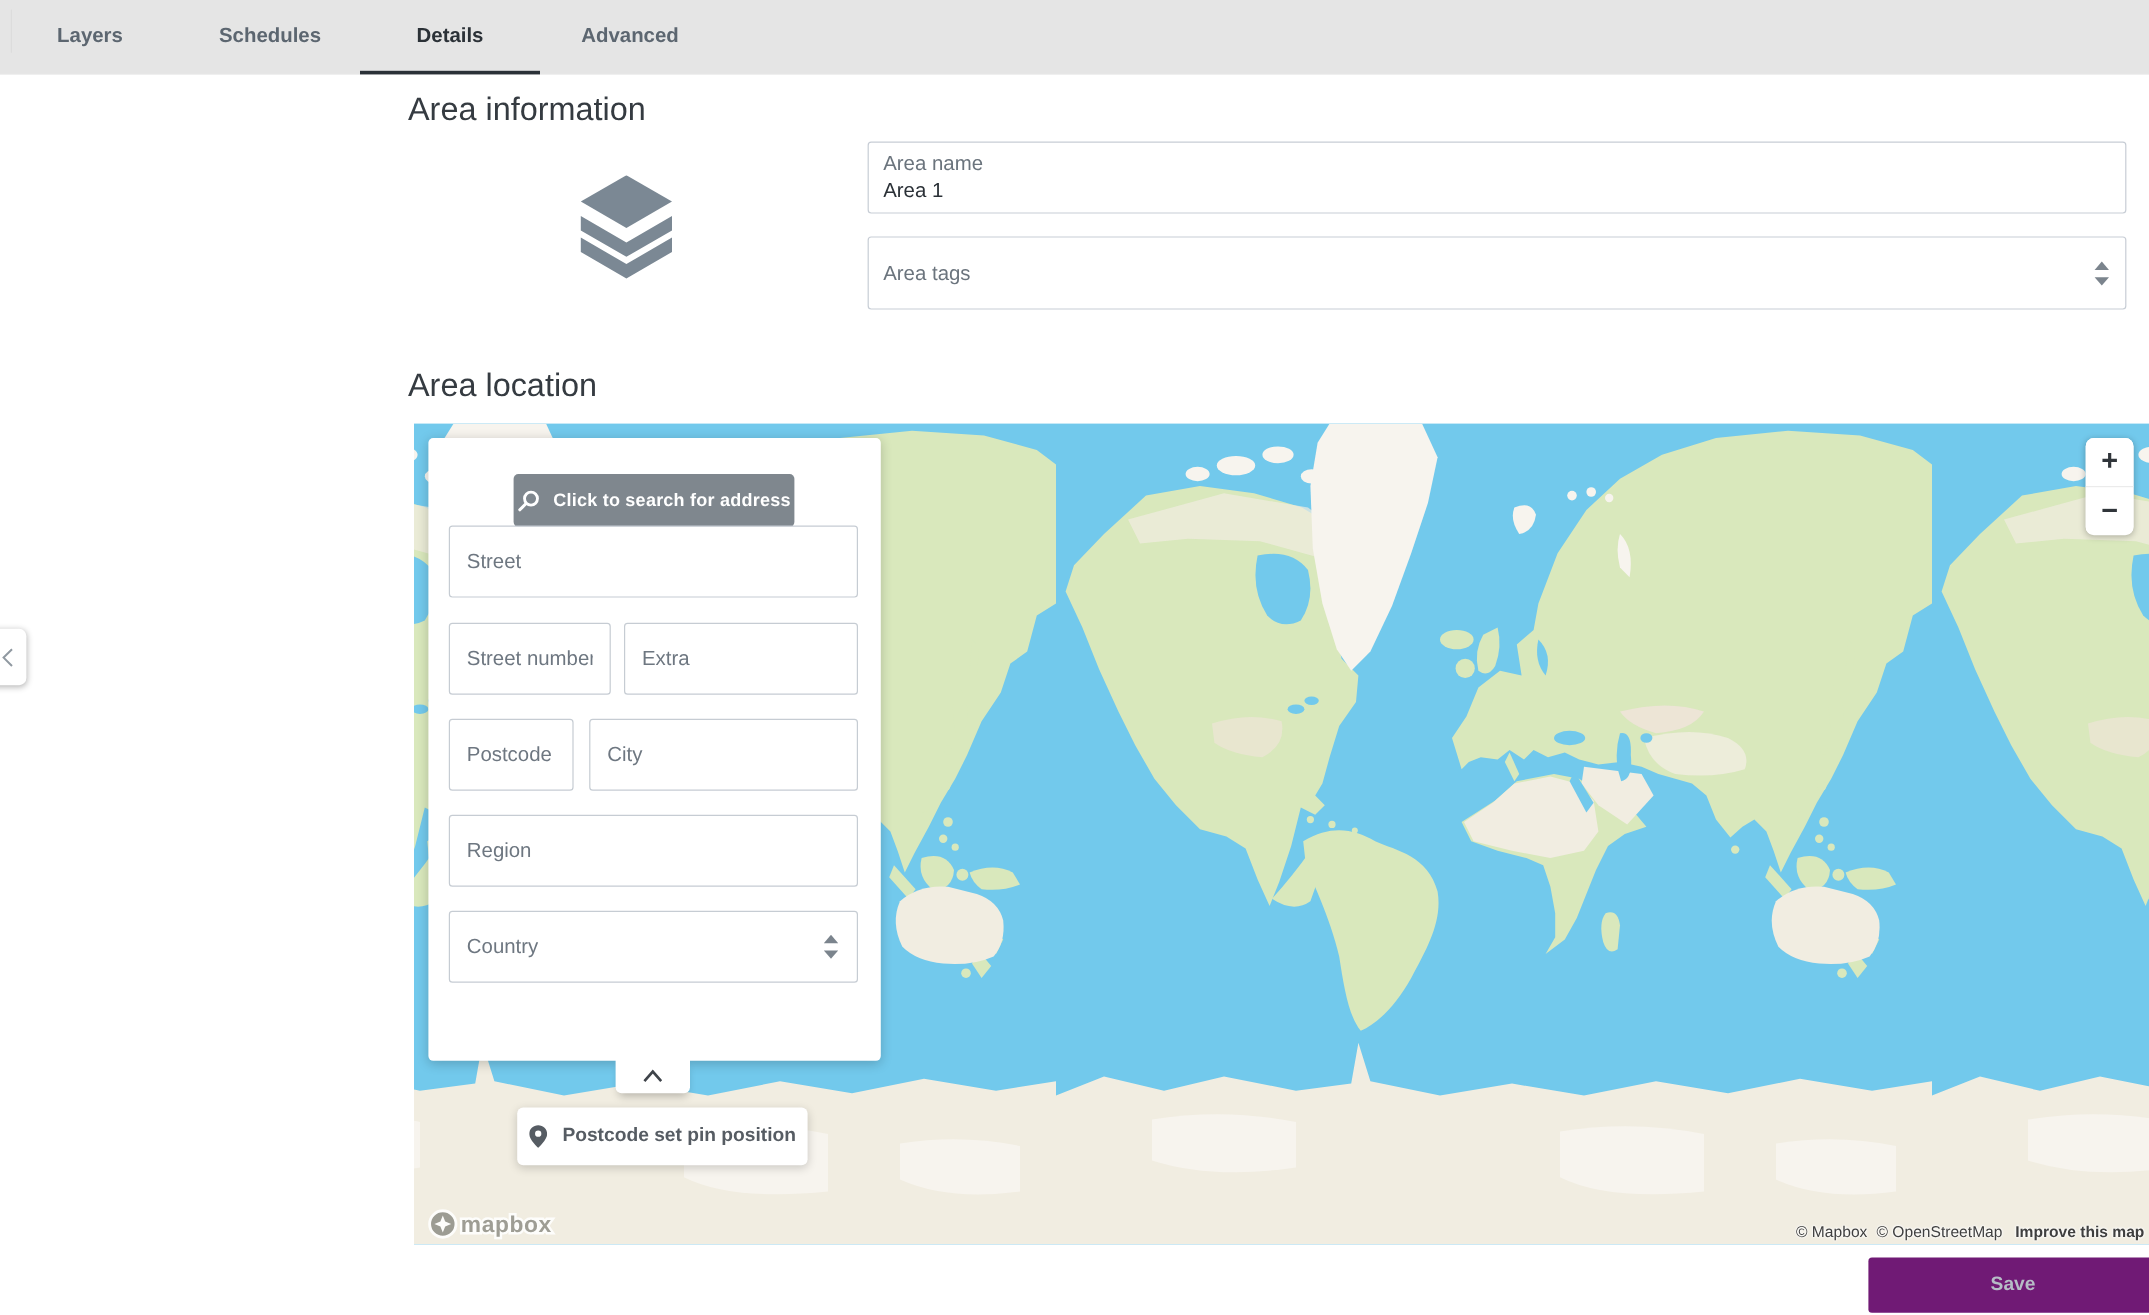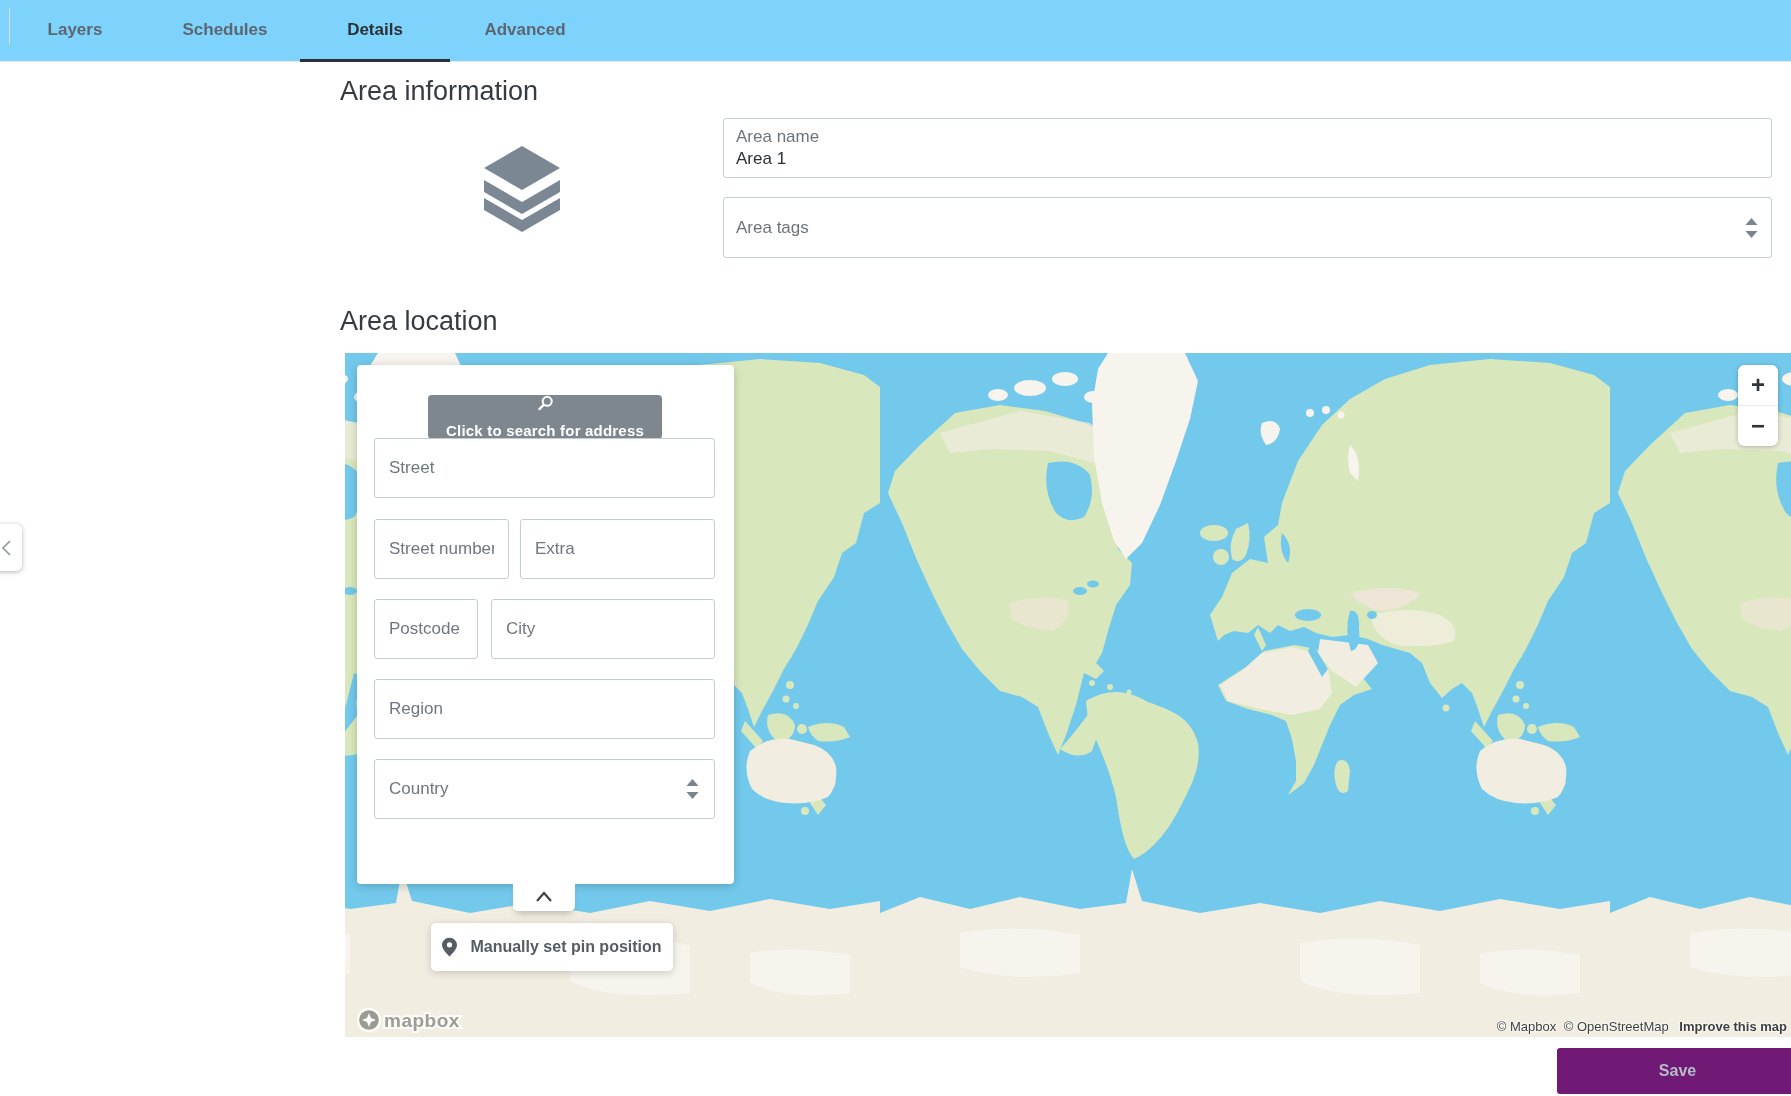--- a/index.html
+++ b/index.html
@@ -5,21 +5,21 @@
   :root{
     --ocean:#72c9ec; --land-green:#d9e8bc; --land-beige:#f1ede1;
     --ice-white:#f7f4ee; --land-pink:#f1e4dc; --accent-dark:#2b3137;
   }
   *{margin:0;padding:0;box-sizing:border-box}
   html,body{width:1791px;height:1096px;overflow:hidden;background:#fff;
     font-family:"Liberation Sans","DejaVu Sans",sans-serif;}
   .stage{position:absolute;inset:0;width:1791px;height:1096px;background:#fff;}
 
   
-  .tabbar{position:absolute;top:0;left:0;right:0;height:62px;background:#7dd3fc;
+  .tabbar{position:absolute;top:0;left:0;right:0;height:62px;background:#e5e5e5;
     border-bottom:1px solid #e7e7e7;display:flex;}
   .tab{width:150px;height:62px;display:flex;align-items:center;justify-content:center;
     font-size:17px;font-weight:600;color:#5c6670;border-bottom:3px solid transparent;cursor:pointer;}
   .tab.active{color:var(--accent-dark);border-bottom-color:var(--accent-dark);font-weight:700;}
   .side-tick{position:absolute;left:9px;top:8px;width:1px;height:36px;background:#dcdcdc;}
 
   
   .sec-title{position:absolute;left:340px;font-size:27px;font-weight:400;color:#353b41;}
   .sec-title.info{top:76px;}
   .sec-title.loc{top:306px;}
@@ -44,21 +44,21 @@
   .map svg.world{display:block;position:absolute;left:0;top:0;}
   .lg{fill:var(--land-green);} .lb{fill:var(--land-beige);}
   .li{fill:var(--ice-white);} .lp{fill:var(--land-pink);} .oc{fill:var(--ocean);}
 
   
   .panel{position:absolute;left:12px;top:12px;width:377px;height:519px;background:#fff;
     border-radius:4px;box-shadow:0 2px 10px rgba(0,0,0,.2);}
   .search-btn{position:absolute;left:71px;top:30px;width:234px;height:44px;background:#7f878e;
     border:none;border-radius:4px;color:#fff;font-size:15px;font-weight:700;
     display:flex;align-items:center;justify-content:center;gap:11px;cursor:pointer;
-    font-family:inherit;letter-spacing:.2px;flex-direction:column;}
+    font-family:inherit;letter-spacing:.2px;}
   .afield{position:absolute;height:60px;border:1px solid #c6ccd3;border-radius:3px;
     font-size:17px;color:#333;padding:0 14px;font-family:inherit;background:#fff;outline:none;}
   .afield::placeholder{color:#6e7781;opacity:1;}
   .f-street{left:17px;top:73px;width:341px;}
   .f-snum{left:17px;top:154px;width:135px;}
   .f-extra{left:163px;top:154px;width:195px;}
   .f-post{left:17px;top:234px;width:104px;}
   .f-city{left:134px;top:234px;width:224px;}
   .f-region{left:17px;top:314px;width:341px;}
   .f-country{left:17px;top:394px;width:341px;display:flex;align-items:center;cursor:pointer;text-align:right;}
@@ -230,21 +230,21 @@
     <div class="collapse-tab">
       <svg width="30" height="22" viewBox="0 0 30 22">
         <polyline points="8,15 15,7 22,15" fill="none" stroke="#3f444a" stroke-width="2.2"></polyline>
       </svg>
     </div>
 
     <button class="pin-btn">
       <svg width="15" height="20" viewBox="0 0 16 20">
         <path fill-rule="evenodd" fill="#565c63" d="M8,0 C3.6,0 0,3.5 0,7.8 C0,13 8,20 8,20 C8,20 16,13 16,7.8 C16,3.5 12.4,0 8,0 Z M8,10.4 A2.8,2.8 0 1 1 8,4.8 A2.8,2.8 0 0 1 8,10.4 Z"></path>
       </svg>
-      <span>Manually set pin position</span>
+      <span>Postcode set pin position</span>
     </button>
 
     <div class="zoom-ctl">
       <button class="zoom-btn in">+</button>
       <button class="zoom-btn out">−</button>
     </div>
 
     <svg class="mb-logo" width="112" height="28" viewBox="0 0 112 28">
       <g opacity="0.85">
         <circle cx="14" cy="14" r="11" fill="#8e8d85" stroke="#fff" stroke-width="2.4"></circle>

